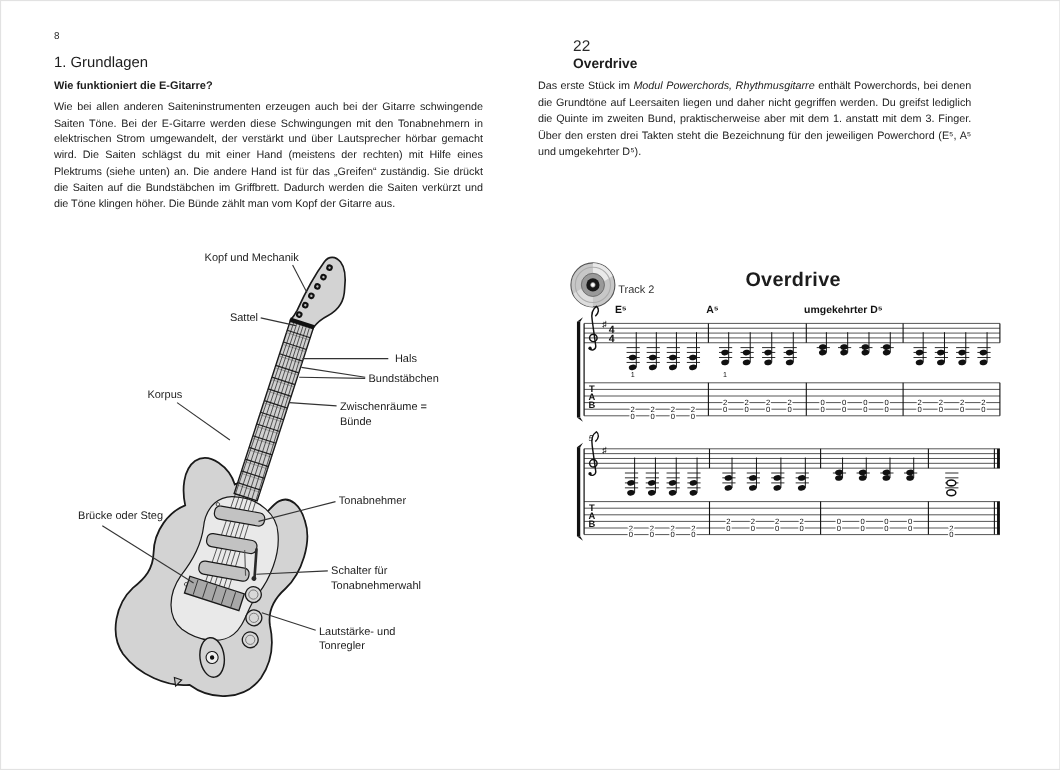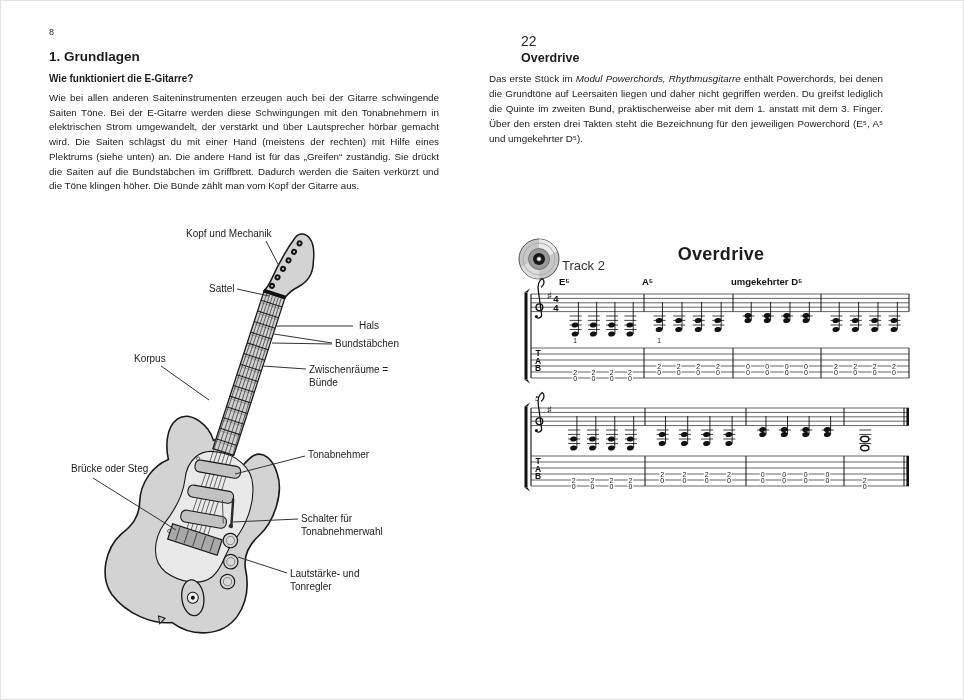--- a/index.html
+++ b/index.html
@@ -1,28 +1,28 @@
 <!DOCTYPE html>
 <html><head>
 <meta charset="utf-8">
 <style>
   html,body{margin:0;padding:0;background:#f6f6f6;}
   .canvas{position:relative;width:964px;height:700px;background:#fff;border:1px solid #e2e2e2;
           box-sizing:border-box;overflow:hidden;color:#1c1c1c;
           font-family:"Liberation Sans","DejaVu Sans",sans-serif;}
   .abs{position:absolute;}
   .pagenum{font-size:9px;color:#2a2a2a;}
-  .h1{font-size:13.5px;font-weight:bold;}
+  .h1{font-size:13.5px;font-weight:normal;}
   .h2{font-size:10px;font-weight:bold;}
   .h2r{font-size:12.5px;font-weight:bold;}
   .bodytext{font-size:9.8px;line-height:14.7px;text-align:justify;color:#222;}
   .bodytext-r{font-size:9.8px;line-height:15px;text-align:justify;color:#222;}
   .it{font-style:italic;}
   .score-title{font-size:18px;font-weight:bold;text-align:center;letter-spacing:.3px;}
-  .track-label{font-size:13px;color:#333;}
+  .track-label{font-size:10px;color:#333;}
   svg text{font-family:"Liberation Sans","DejaVu Sans",sans-serif;}
   .dlabel{font-size:10px;fill:#1c1c1c;}
 </style>
 </head>
 <body>
 
 <div class="canvas">
 
   <div class="abs pagenum" style="left:48px;top:26px;">8</div>
   <div class="abs h1" style="left:48px;top:48px;">1. Grundlagen</div>

